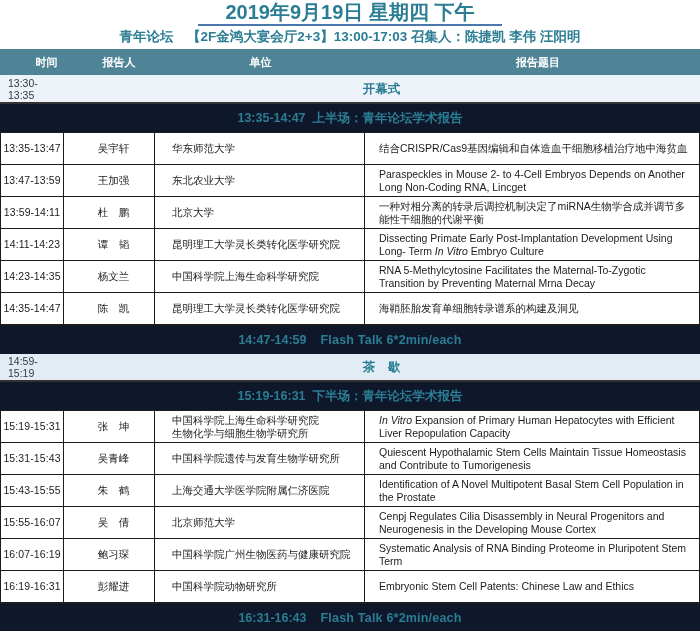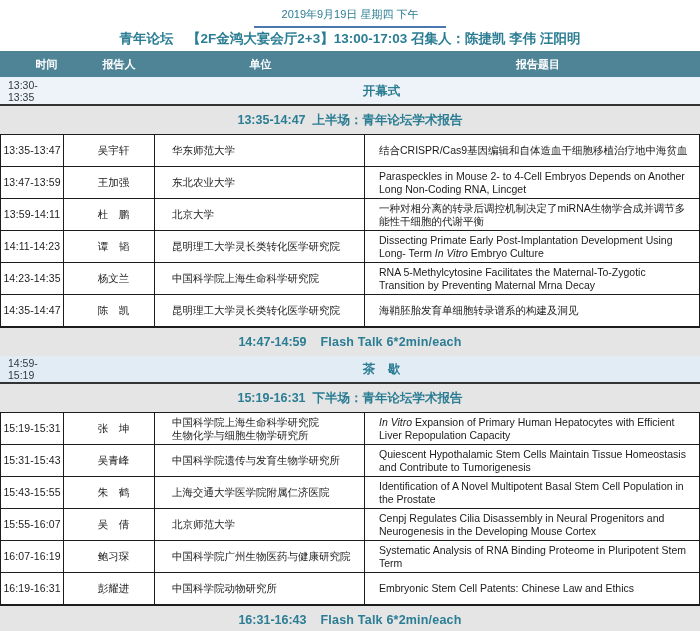--- a/index.html
+++ b/index.html
@@ -4,21 +4,21 @@
 <style>
   html,body{margin:0;padding:0;background:#ffffff;}
   .page{
     width:700px;min-height:631px;margin:0 auto;background:#fff;
     font-family:"Liberation Sans","DejaVu Sans",sans-serif;
     color:#1b1b1b;box-sizing:border-box;padding-top:3px;position:relative;
   }
   
   .title-wrap{text-align:center;line-height:19px;}
   .page-title{
-    display:inline-block;font-size:11px;font-weight:normal;color:var(--teal);
+    display:inline-block;font-size:20px;font-weight:bold;color:var(--teal);
     border-bottom:2px solid var(--underline);padding:0 28px 2px 28px;
   }
   .subtitle{
     text-align:center;font-size:13.5px;font-weight:bold;color:var(--teal);
     line-height:19px;margin-top:1px;margin-bottom:3px;white-space:nowrap;
   }
   
   .grid4{display:grid;grid-template-columns:63px 82px 201px 1fr;}
   
   .thead{
@@ -33,21 +33,21 @@
   }
   .hl-row.light{background:var(--row-light);}
   .hl-row.blue{background:var(--row-blue);}
   .hl-time{width:63px;padding-left:8px;box-sizing:border-box;color:#2e3b42;}
   .hl-label{
     flex:1;text-align:center;font-size:12.5px;font-weight:bold;color:var(--teal);
   }
   
   .mid-line{
     text-align:center;font-weight:bold;color:var(--teal);
-    font-size:12.5px;line-height:28px;height:28px;background:#e5e5e5;
+    font-size:12.5px;line-height:28px;height:28px;background:#0f172a;
   }
   .mid-line .t{margin-right:7px;}
   .flash-line .t{margin-right:14px;}
   .flash-line .lbl{letter-spacing:0.2px;}
   
   .talks{border:1px solid var(--border-black);border-bottom-width:2px;}
   .talk-row{border-bottom:1px solid var(--border-black);gap:9px;}
   .talk-row:last-child{border-bottom:none;}
   .talk-row > div{
     border-right:1px solid var(--border-black);

